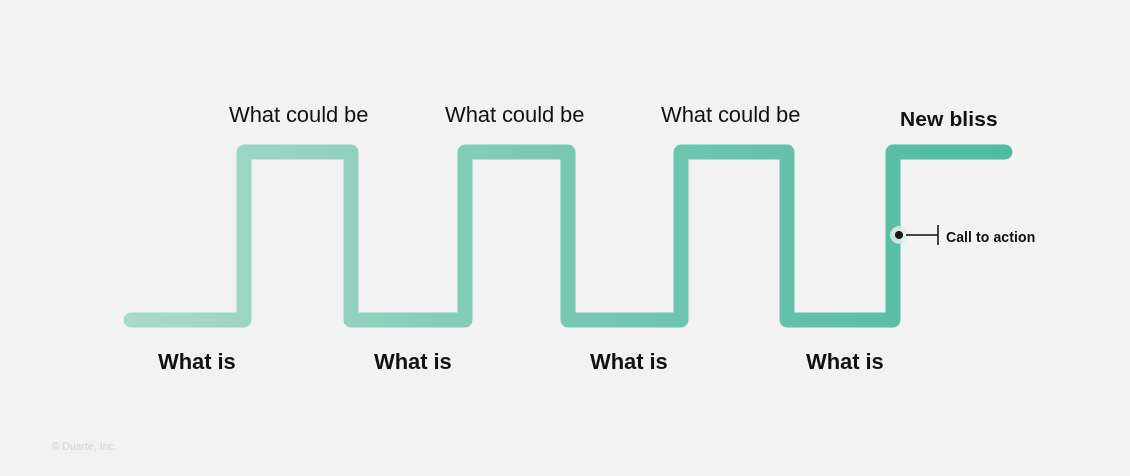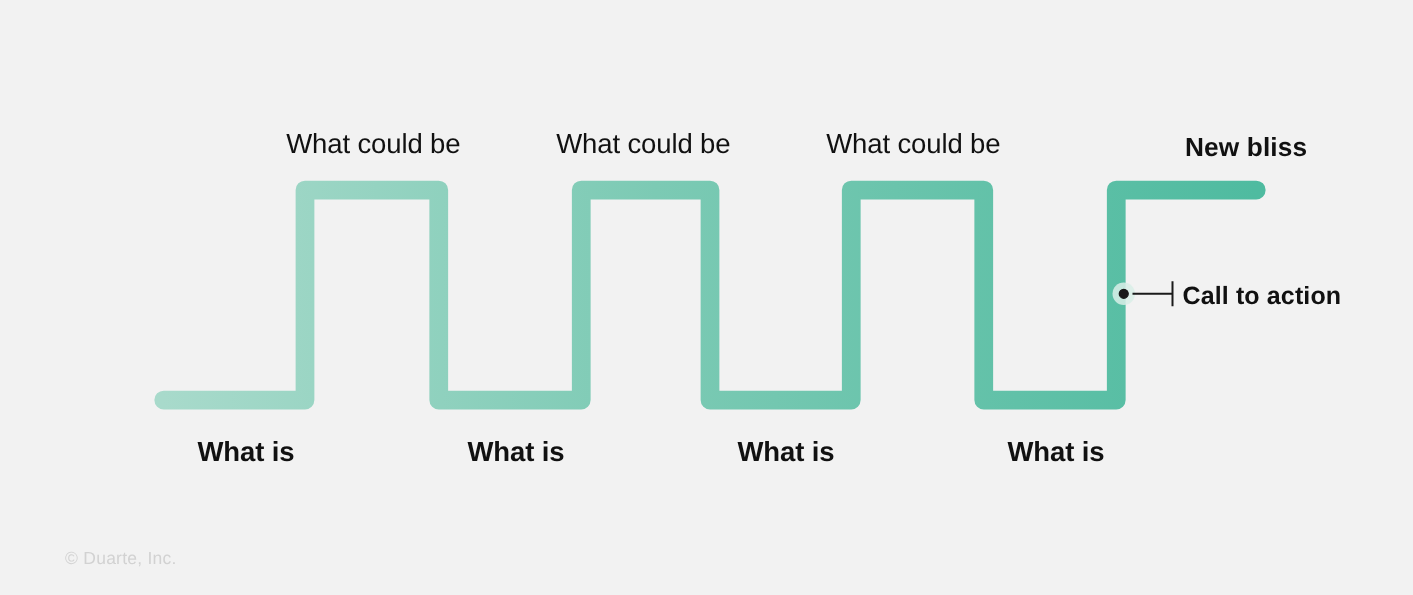--- a/index.html
+++ b/index.html
@@ -40,34 +40,33 @@
   .label-high {
     font-weight: 400;
   }
   .label-low {
     font-weight: 700;
   }
   .label-bliss {
     font-weight: 700;
     font-size: 21px;
     letter-spacing: 0.1px;
-    margin-left: 48px;
   }
   .label-cta {
     font-weight: 700;
-    font-size: 20px;
+    font-size: 14px;
     letter-spacing: 0.1px;
   }
   .copyright {
     position: absolute;
     left: 52px;
     top: 440px;
     color: #d2d2d2;
     font-family: "Liberation Sans", sans-serif;
-    font-size: 14px;
+    font-size: 10px;
     line-height: 13px;
     white-space: nowrap;
     letter-spacing: 0.2px;
   }
 </style>
 </head>
 <body style="background: rgb(242, 242, 242);">
 
 <div id="stage" style="background: rgb(242, 242, 242);">
 

